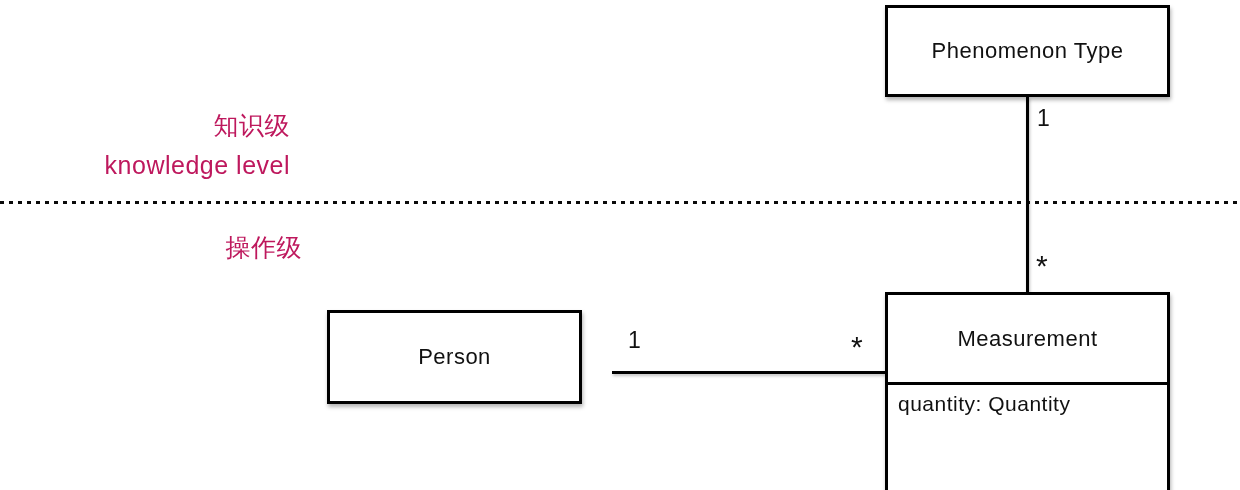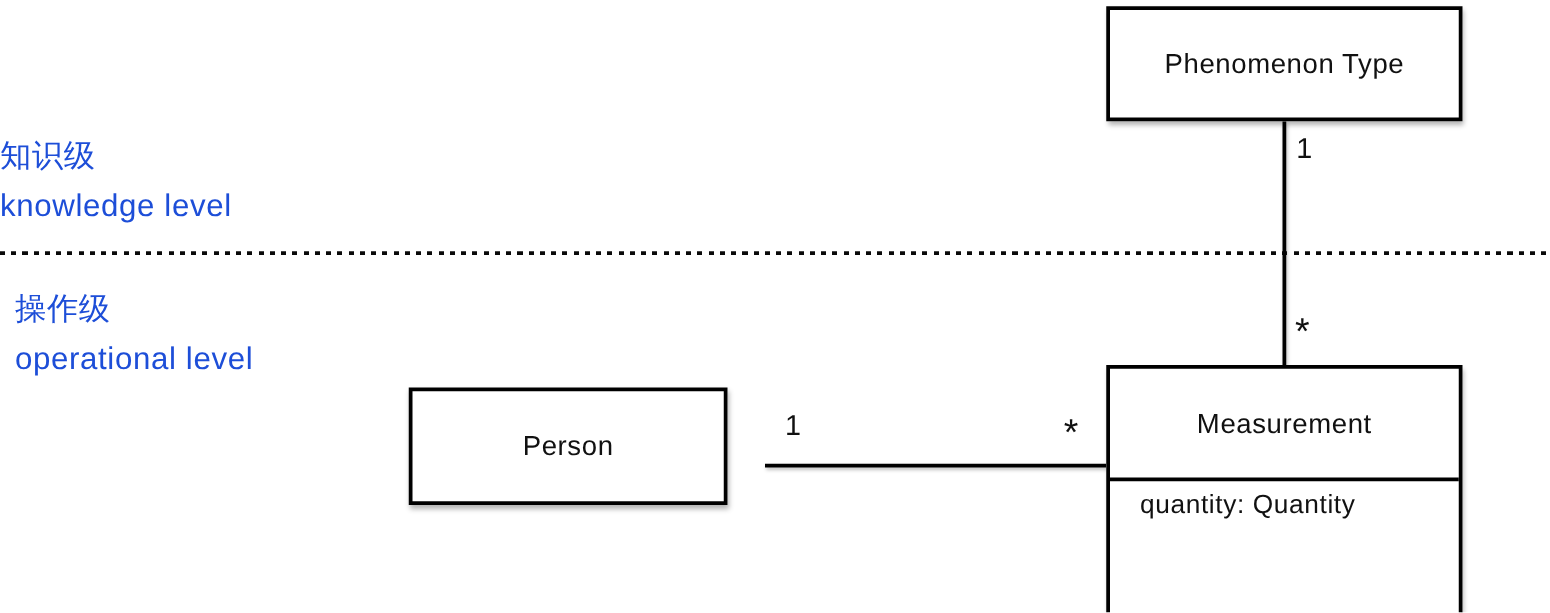--- a/index.html
+++ b/index.html
@@ -23,25 +23,25 @@
     top: 201px;
     width: 1240px;
     height: 3px;
     background: repeating-linear-gradient(to right, #0a0a0a 0 4px, transparent 4px 9px);
   }
   
   .level-label {
     position: absolute;
     left: 0;
     width: 290px;
-    text-align: left;
+    text-align: right;
     font-size: 25px;
     line-height: 40px;
     letter-spacing: 0.5px;
-    color: #1d4ed8;
+    color: #be185d;
   }
   .level-label.knowledge  { top: 105px; }
   .level-label.operational { top: 227px; padding-left: 12px; }
   .level-label .zh { display: block; }
   .level-label .en { display: block; }
   
   .uml-class {
     position: absolute;
     box-sizing: border-box;
     background: #ffffff;
@@ -56,21 +56,21 @@
     justify-content: center;
     height: 100%;
     box-sizing: border-box;
   }
   .uml-class.with-attrs .name-compartment {
     height: 90px;
     border-bottom: 3px solid #000000;
   }
   .uml-class .attr-compartment {
     box-sizing: border-box;
-    padding: 7px 24px;
+    padding: 7px 10px;
     font-size: 21px;
     text-align: left;
   }
   .box-phenomenon { left: 885px; top: 5px;   width: 285px; height: 92px; }
   .box-measurement{ left: 885px; top: 292px; width: 285px; height: 220px; }
   .box-person     { left: 327px; top: 310px; width: 255px; height: 94px; }
   
   .assoc-line {
     position: absolute;
     background: #000000;
@@ -98,21 +98,20 @@
 
   <div class="separator"></div>
 
   <div class="level-label knowledge">
     <span class="zh">知识级</span>
     <span class="en">knowledge level</span>
   </div>
 
   <div class="level-label operational">
     <span class="zh">操作级</span>
-    <span class="en">operational level</span>
   </div>
 
   <div class="assoc-line assoc-vertical"></div>
 
   <div class="assoc-line assoc-horizontal"></div>
 
   <span class="mult mult-type-one">1</span>
   <span class="mult star mult-measure-top">*</span>
   <span class="mult mult-person-one">1</span>
   <span class="mult star mult-measure-left">*</span>

